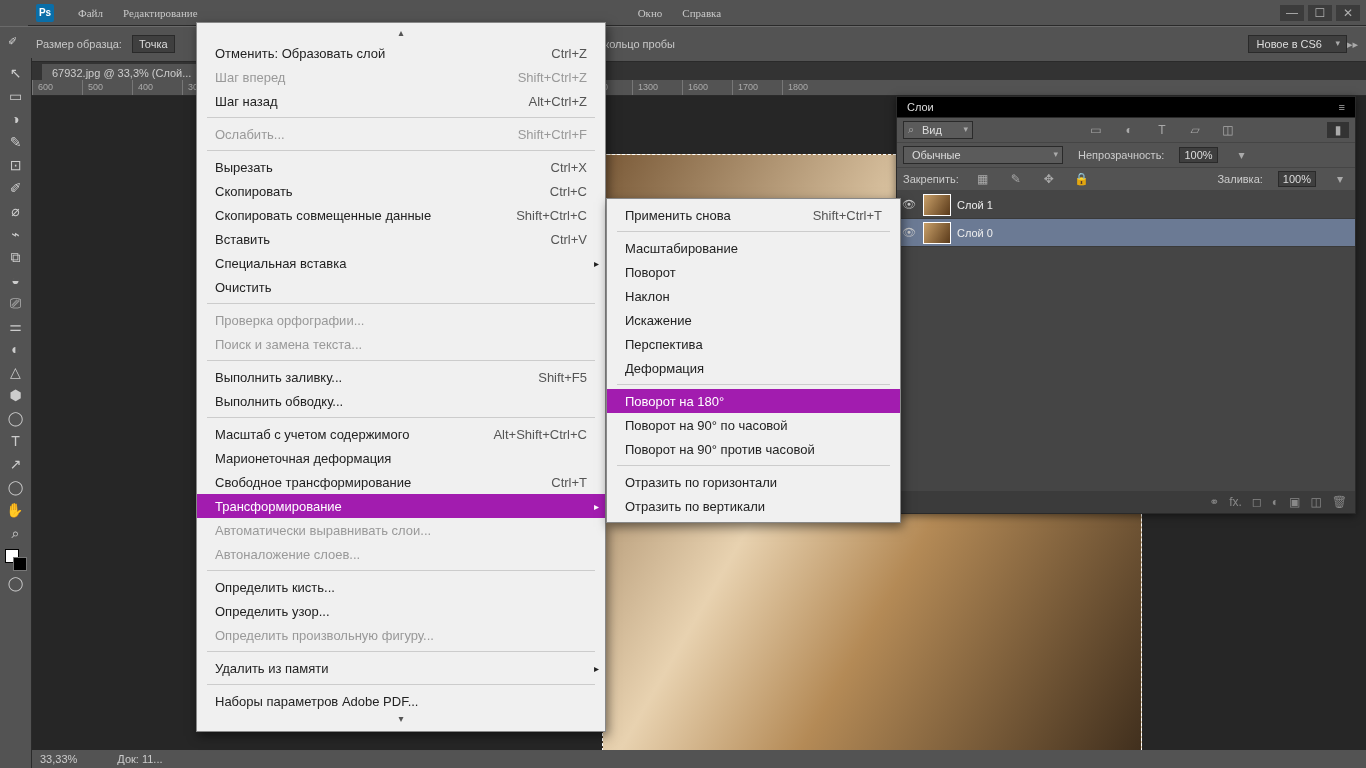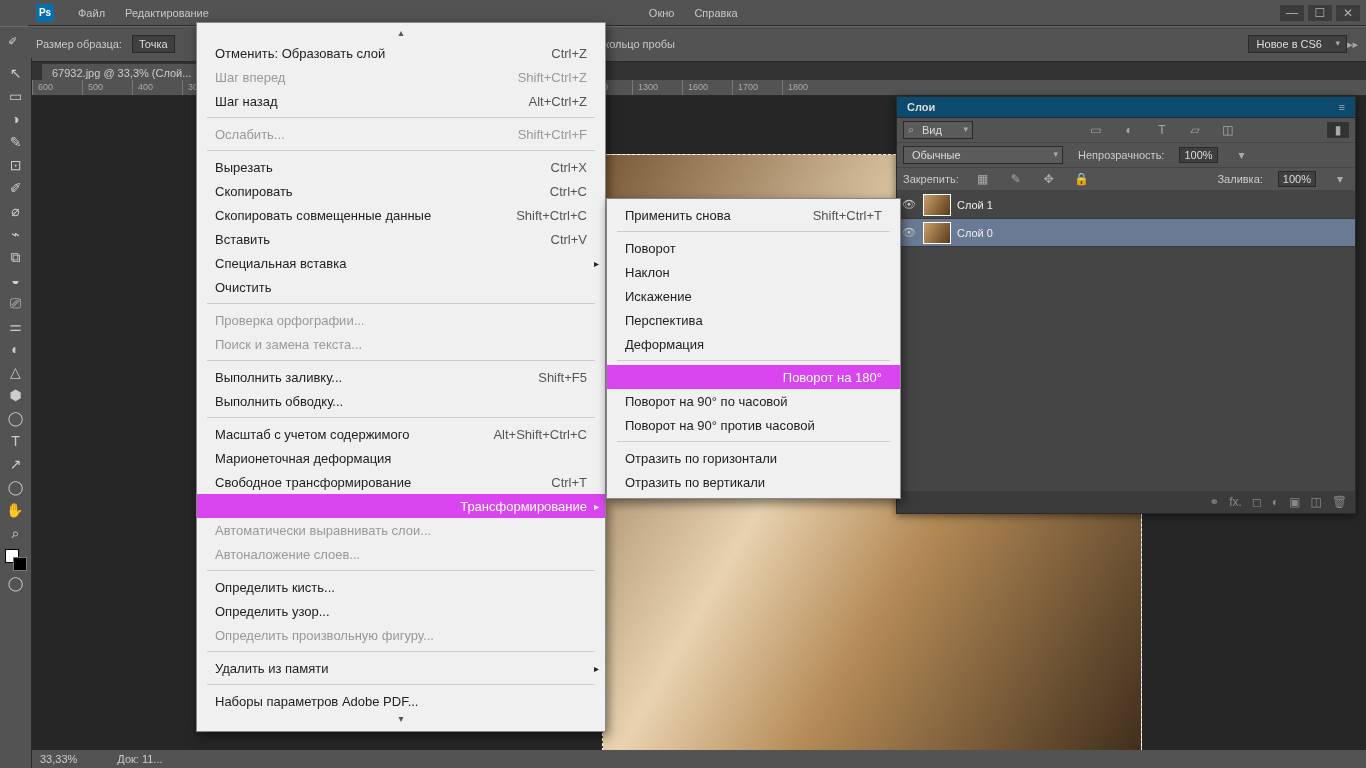--- a/index.html
+++ b/index.html
@@ -1,21 +1,21 @@
 <!DOCTYPE html>
 <html><head>
 <meta charset="utf-8">
 <style>
 * { margin:0; padding:0; box-sizing:border-box; font-family:"Segoe UI",Tahoma,sans-serif; font-size:11px; user-select:none; }
 body { background:#535353; width:1366px; height:768px; overflow:hidden; color:#c8c8c8; position:relative; }
 
 
 .menubar { height:26px; background:#535353; display:flex; align-items:center; padding-left:8px; border-bottom:1px solid #2a2a2a;margin-left:28px;}
 .ps-logo { width:18px; height:18px; background:#0a6ea8; color:#fff; font-weight:bold; font-size:10px; display:flex; align-items:center; justify-content:center; border-radius:2px; margin-right:14px;}
-.menubar span.item { padding:3px 10px; cursor:default; }
+.menubar span.item { padding:3px 10px; cursor:default;font-family:Liberation Serif, serif; }
 .win-controls { margin-left:auto; display:flex; gap:4px; padding-right:6px;}
 .win-controls div { width:24px; height:16px; background:#3c3c3c; display:flex; align-items:center; justify-content:center; color:#b0b0b0; font-size:12px;}
 
 
 .optbar { height:36px; background:#535353; border-top:1px solid #6a6a6a; border-bottom:1px solid #2a2a2a; display:flex; align-items:center; padding-left:8px; gap:10px; font-size:11px;}
 .optbar .eyedrop { width:18px; height:18px; color:#ddd;}
 .optbar .field { background:#3f3f3f; padding:2px 6px; border:1px solid #2a2a2a; color:#ddd;}
 .optbar .right { margin-left:auto; display:flex; align-items:center; padding-right:8px;}
 .optbar .combo { background:#3f3f3f; padding:2px 24px 2px 8px; border:1px solid #2a2a2a; color:#ddd; position:relative;}
 .optbar .combo::after{content:"▾"; position:absolute; right:6px; top:2px; color:#aaa; font-size:9px;}
@@ -36,34 +36,34 @@
 .toolbox .swatch .bg{position:absolute; right:0; bottom:0; width:14px; height:14px; background:#000; border:1px solid #777;}
 
 
 .canvas { position:absolute; left:32px; top:96px; right:0; bottom:18px; background:#262626; overflow:hidden;}
 .img { position:absolute; left:570px; top:58px; width:540px; height:632px; background:linear-gradient(120deg,#7a5a38 0%,#e8d2b0 40%,#b48a56 60%,#3a2a1a 100%); border:1px dashed #fff;}
 .statusbar { position:absolute; left:32px; bottom:0; right:0; height:18px; background:#535353; display:flex; align-items:center; padding-left:8px; gap:40px; color:#ccc; font-size:10px;}
 
 
 .menu { position:absolute; background:#f0f0f0; color:#222; border:1px solid #888; box-shadow:2px 4px 10px rgba(0,0,0,.5); padding:4px 0; z-index:100;}
 .menu .row { display:flex; align-items:center; height:24px; padding:0 18px 0 18px; cursor:default; position:relative;}
-.menu .row.hl { background:#d946ef; color:#fff;text-align:right;}
+.menu .row.hl { background:#a21caf; color:#fff;}
 .menu .row .lbl { flex:1; white-space:nowrap; font-size:13px;}
 .menu .row .sc { color:#555; font-size:13px; padding-left:30px;}
 .menu .row.dis .lbl,.menu .row.dis .sc { color:#999;}
 .menu hr { border:none; border-top:1px solid #ccc; margin:4px 10px;}
 .menu .row .arrow { position:absolute; right:6px; font-size:10px;}
 .menu .scroll { text-align:center; font-size:10px; color:#555; height:14px;}
 
 .edit-menu { left:196px; top:22px; width:410px;}
 .transform-menu { left:606px; top:198px; width:295px;}
 
 
 .panel { position:absolute; right:10px; top:96px; width:460px; background:#535353; border:1px solid #2a2a2a; box-shadow:0 2px 8px rgba(0,0,0,.5); z-index:50;}
-.panel-tab { background:#0c4a6e; padding:4px 10px; color:#ddd; font-size:11px; border-bottom:1px solid #2a2a2a; display:flex; align-items:center;font-weight:bold;}
+.panel-tab { background:#000000; padding:4px 10px; color:#ddd; font-size:11px; border-bottom:1px solid #2a2a2a; display:flex; align-items:center;}
 .panel-tab .menuico{margin-left:auto;color:#aaa;}
 .panel-row { display:flex; align-items:center; padding:3px 6px; gap:15px; border-bottom:1px solid #454545;}
 .panel-row .combo { background:#5b5b5b; padding:2px 6px 2px 18px; color:#ddd; position:relative; border:1px solid #2a2a2a;}
 .panel-row .combo.search::before{content:"⌕"; position:absolute; left:4px; top:1px; color:#aaa;}
 .panel-row .combo::after{content:"▾"; position:absolute; right:4px; top:2px; color:#aaa; font-size:9px;}
 .panel-row .spacer{flex:1;}
 .panel-row .mini{ width:18px; height:16px; color:#aaa; display:flex; align-items:center; justify-content:center; font-size:12px;}
 .panel-row .pct { background:#3f3f3f; padding:1px 4px; color:#ddd; border:1px solid #2a2a2a; min-width:34px; text-align:right;}
 .panel-row .lbl{color:#ccc;}
 .layers-list { background:#454545; min-height:300px;}
@@ -266,20 +266,23 @@
     <div class="scroll">▾</div>
   </div>
 
 <div class="menu transform-menu" id="transformMenu">
     <div class="row">
       <span class="lbl">Применить снова</span>
       <span class="sc">Shift+Ctrl+T</span>
     </div>
     <hr>
     <div class="row">
+      <span class="lbl">Масштабирование</span>
+    </div>
+    <div class="row">
       <span class="lbl">Поворот</span>
     </div>
     <div class="row">
       <span class="lbl">Наклон</span>
     </div>
     <div class="row">
       <span class="lbl">Искажение</span>
     </div>
     <div class="row">
       <span class="lbl">Перспектива</span>

